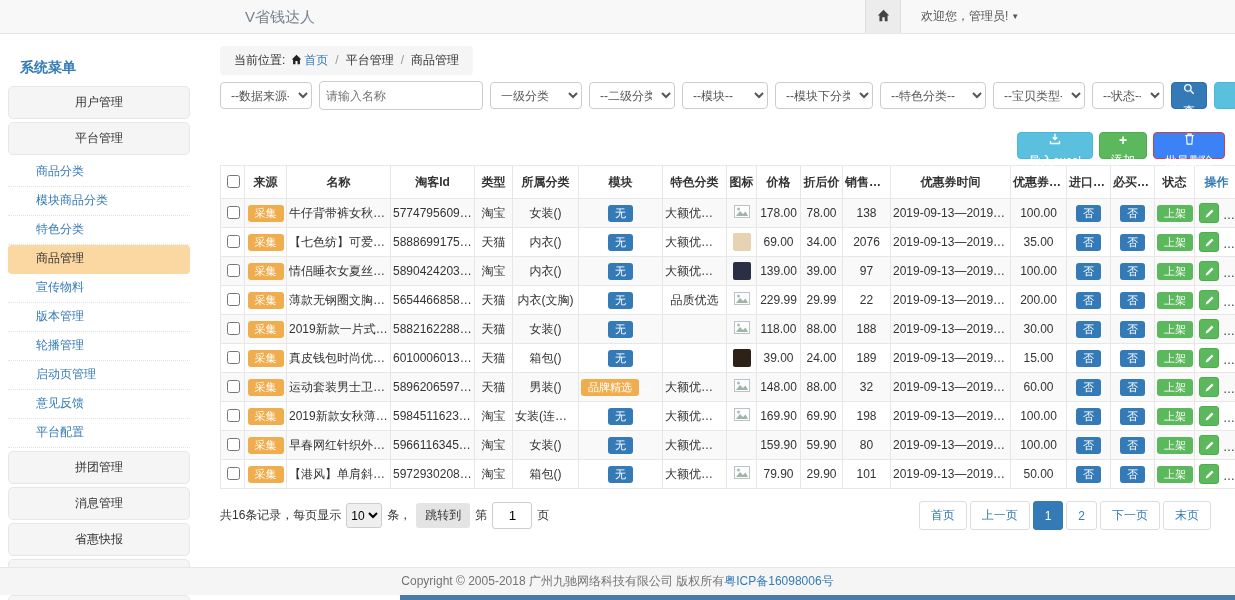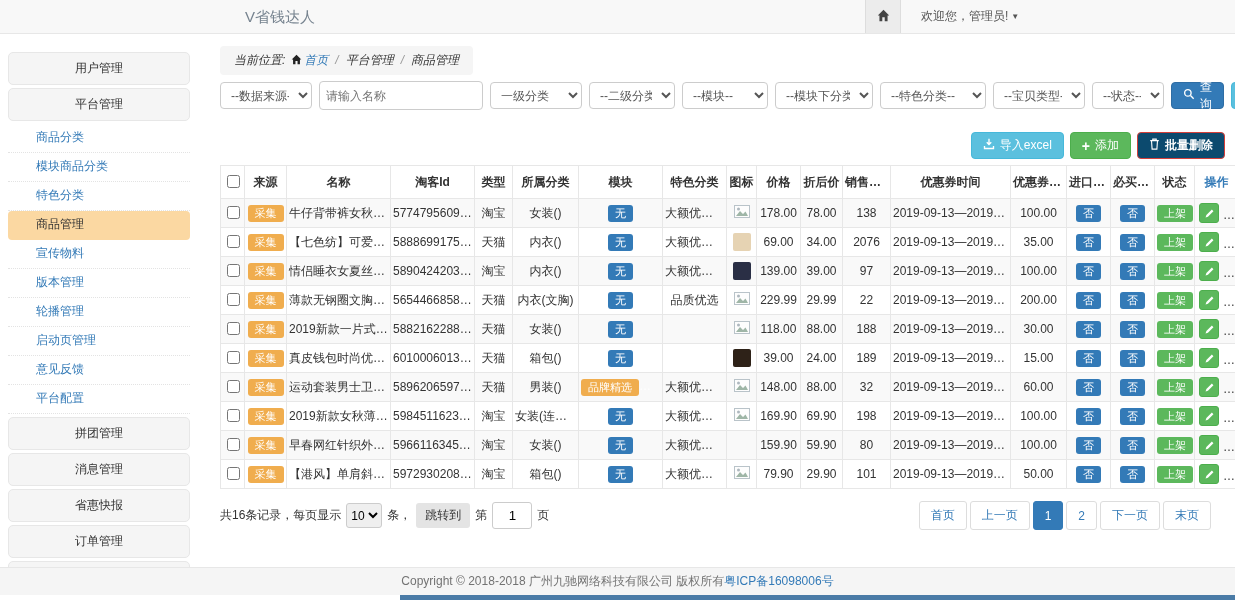--- a/index.html
+++ b/index.html
@@ -20,36 +20,36 @@
   .sidebar-title{color:#337ab7;font-weight:bold;font-size:14px;padding:7px 12px 9px;}
   .side-item{background:#f5f5f5;border:1px solid #e7e7e7;border-radius:5px;padding:8px 18px;line-height:15px;
              margin-bottom:3px;color:#333;cursor:pointer;text-align:center;}
   .side-sub{margin:1px 0 3px;}
   .side-sub-item{color:#337ab7;padding:6px 18px 7px 28px;line-height:15px;border-bottom:1px dotted #e3e3e3;
                  background:#fff;cursor:pointer;}
   .side-sub-item.active{background:#fbd8a2;border-radius:4px;color:#333;border-bottom-color:transparent;}
 
   
   .main{position:absolute;left:220px;top:46px;width:1005px;z-index:1;}
-  .breadcrumb{display:inline-block;background:#f5f5f5;border-radius:4px;padding:6px 14px;margin-bottom:6px;color:#333;font-style:italic;}
+  .breadcrumb{display:inline-block;background:#f5f5f5;border-radius:4px;padding:6px 14px;margin-bottom:6px;color:#333;}
   .breadcrumb .link{color:#337ab7;cursor:pointer;text-decoration:none;}
   .breadcrumb .sep{color:#999;margin:0 7px;}
   .ico-house{display:inline-block;vertical-align:-1px;margin:0 2px 0 6px;}
 
   .filter-row{display:flex;gap:7px;margin-bottom:22px;align-items:center;}
   .filter-controls{display:flex;gap:7px;align-items:center;}
   .filter-row select,.filter-row input{height:27px;border:1px solid #ccc;border-radius:4px;font-size:12px;
        color:#555;padding:0 6px;background:#fff;font-family:inherit;}
 
   .btn{display:inline-flex;align-items:center;gap:5px;border-radius:4px;color:#fff;font-size:12px;
-       padding:0 11px;height:27px;border:1px solid transparent;cursor:pointer;font-family:inherit;}
+       padding:0 11px;height:27px;border:1px solid transparent;cursor:pointer;font-family:inherit;flex-direction:column;}
   .btn-primary{background:#337ab7;border-color:#2e6da4;}
   .btn-info{background:#5bc0de;border-color:#46b8da;}
   .btn-success{background:#5cb85c;border-color:#4cae4c;}
-  .btn-danger{background:#0c4a6e;border-color:#d43f3a;font-weight:bold;}
+  .btn-danger{background:#3b82f6;border-color:#d43f3a;}
   .btn .plus{font-size:14px;font-weight:bold;line-height:1;}
   .actions{display:flex;justify-content:flex-end;gap:6px;margin-bottom:6px;}
 
   
   table{width:100%;border-collapse:collapse;table-layout:fixed;}
   th,td{border:1px solid #e7e7e7;padding:4px 2px;text-align:center;font-size:12px;line-height:16px;
         overflow:hidden;white-space:nowrap;text-overflow:ellipsis;vertical-align:middle;}
   th{font-weight:bold;padding:6px 2px;background:#fff;color:#333;}
   th.blue{color:#337ab7;}
   tbody tr:nth-child(odd){background:#f9f9f9;}
@@ -98,20 +98,21 @@
       </span>
     </div>
     <div class="welcome">
       <span>欢迎您，管理员!</span>
       <span class="caret">▼</span>
     </div>
   </div>
 </div>
 
 <div class="sidebar">
+  <div class="sidebar-title">系统菜单</div>
   <div>
       <div class="side-item">用户管理</div>
       <div class="side-item">平台管理</div>
     </div>
   <div class="side-sub">
       <div class="side-sub-item">商品分类</div>
       <div class="side-sub-item">模块商品分类</div>
       <div class="side-sub-item">特色分类</div>
       <div class="side-sub-item active">商品管理</div>
       <div class="side-sub-item">宣传物料</div>
@@ -550,16 +551,16 @@
         <button class="pg active">1</button>
         <button class="pg">2</button>
         <button class="pg">下一页</button>
         <button class="pg">末页</button>
       </div>
   </div>
 
 </div>
 
 <div class="footer">
-  <span>Copyright © 2018-2018 广州九驰网络科技有限公司 版权所有</span>
+  <span>Copyright © 2005-2018 广州九驰网络科技有限公司 版权所有</span>
     <a>粤ICP备16098006号</a>
 </div>
 <div class="bottom-strip"></div>
 
 </body></html>

